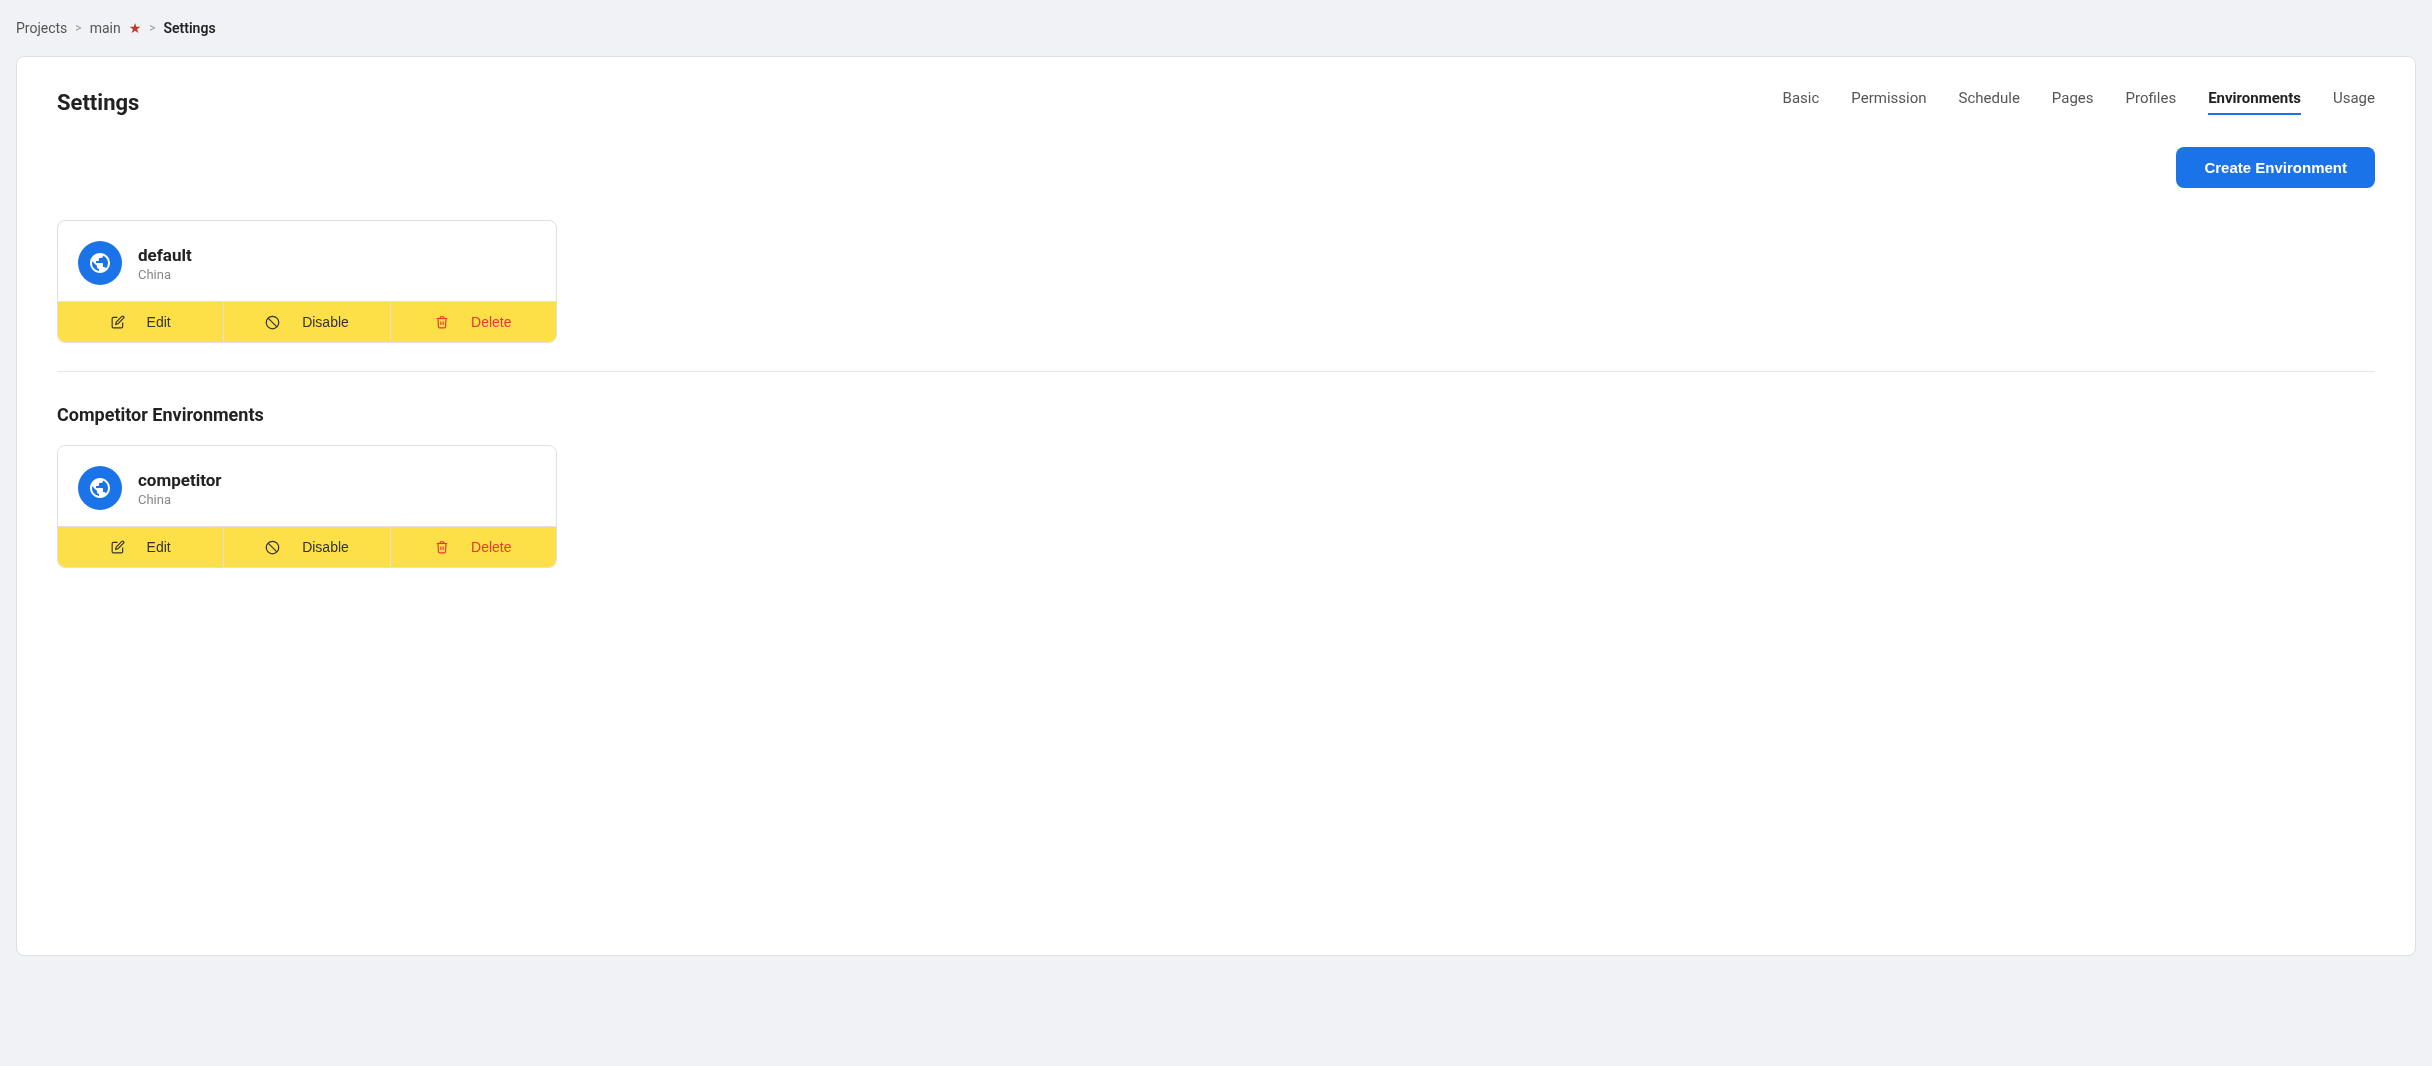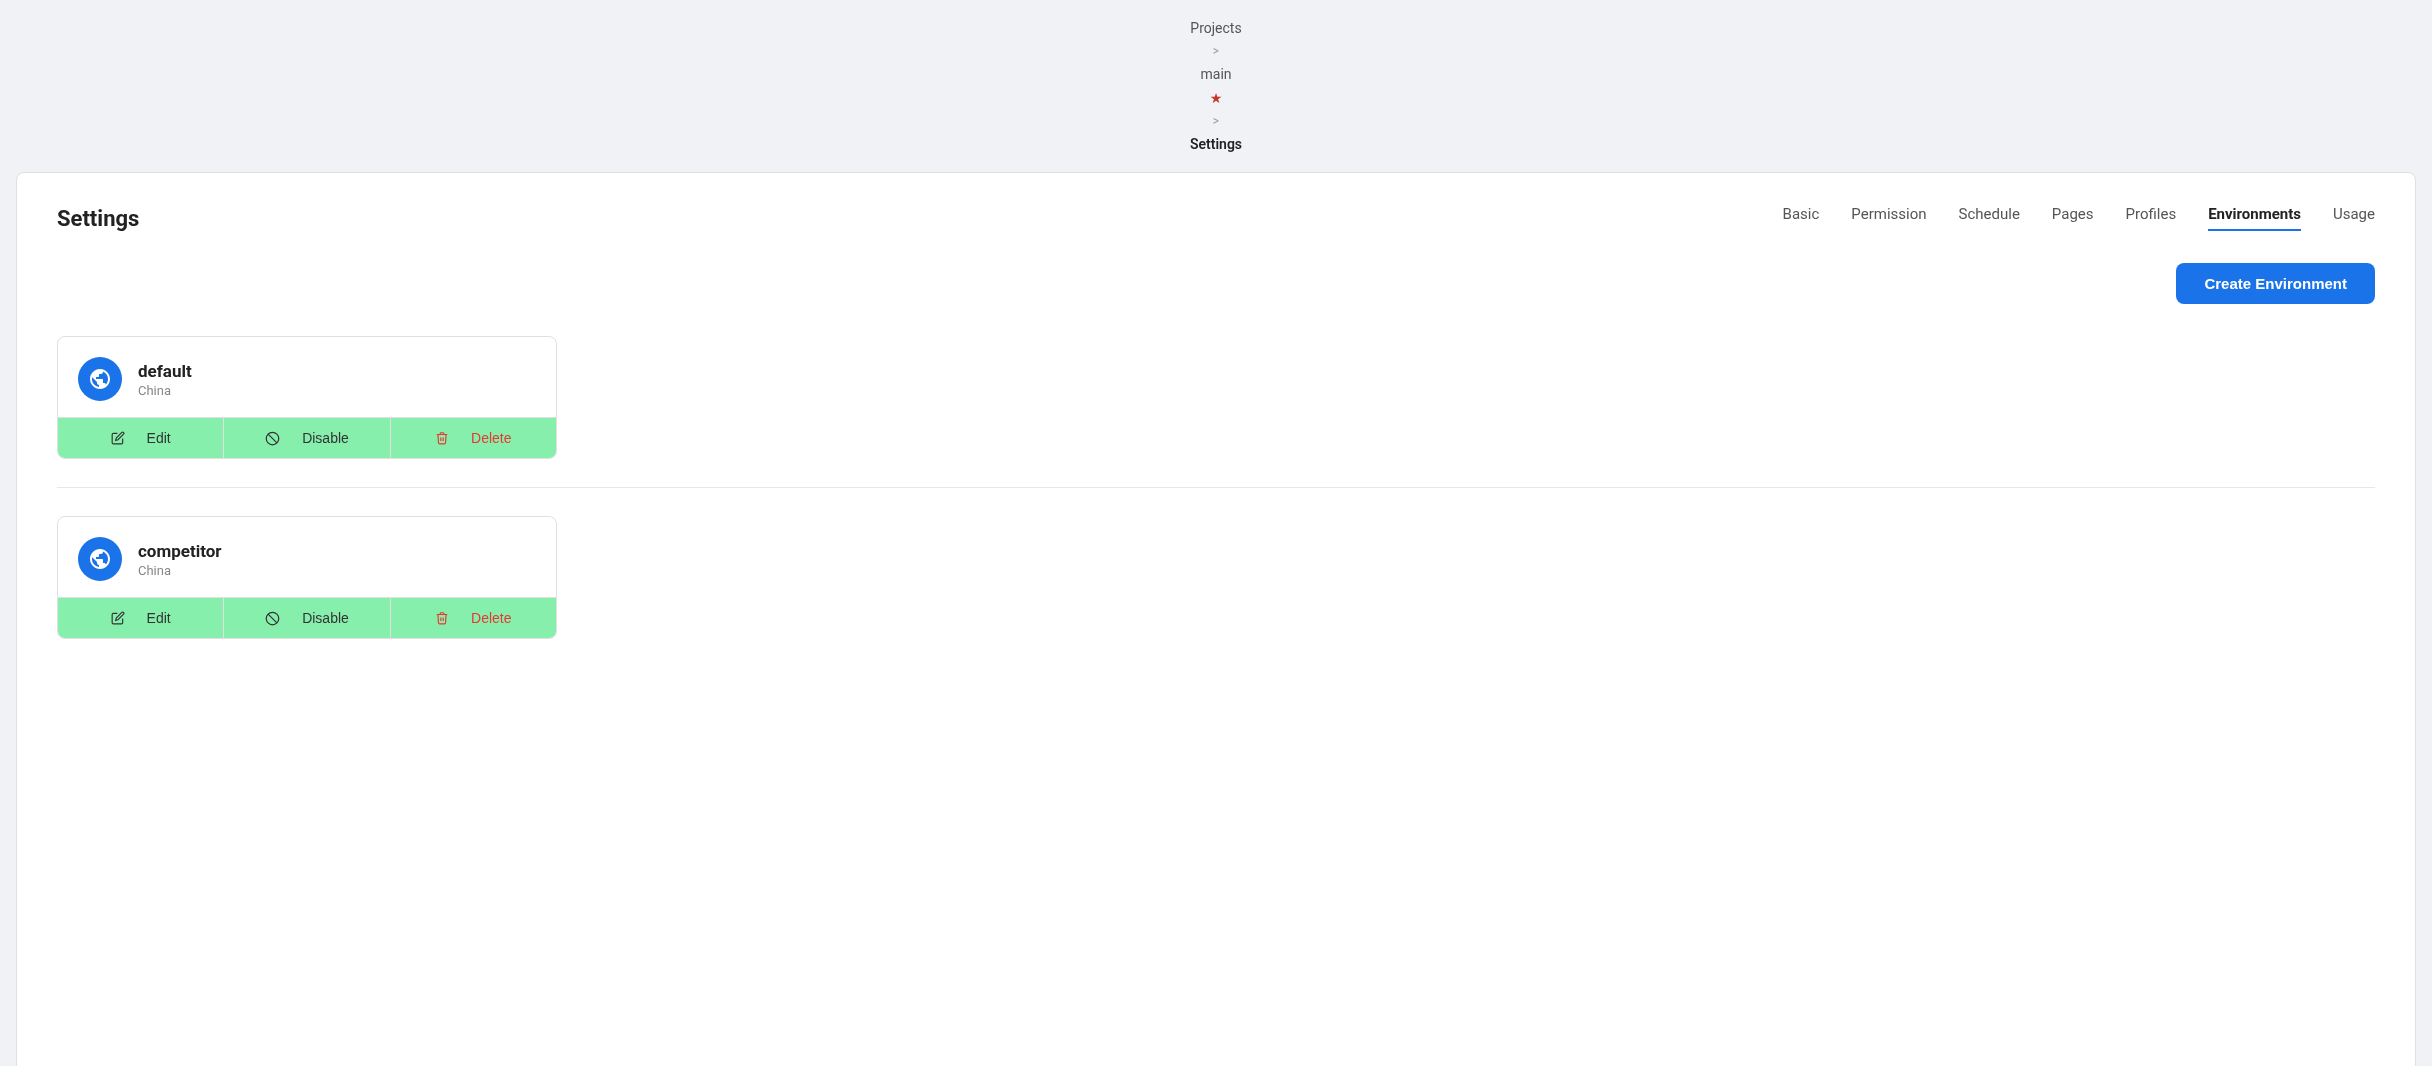--- a/index.html
+++ b/index.html
@@ -16,21 +16,20 @@
     }
 
     .breadcrumb {
       display: flex;
       align-items: center;
       gap: 8px;
       font-size: 14px;
       color: #555;
       margin-bottom: 16px;
       padding: 4px 0;
-      flex-direction: column;
     }
 
     .breadcrumb-link {
       color: #555;
       cursor: pointer;
     }
 
     .breadcrumb-separator {
       color: #999;
       font-size: 12px;
@@ -158,21 +157,21 @@
     .env-action-btn {
       flex: 1;
       display: flex;
       align-items: center;
       justify-content: center;
       gap: 22px;
       padding: 12px 0;
       font-size: 14px;
       color: #333;
       cursor: pointer;
-      background: #86efac;
+      background: #fde047;
       border: none;
       border-right: 1px solid #e0e0e0;
     }
 
     .env-action-btn:last-child {
       border-right: none;
     }
 
     .env-action-btn.delete {
       color: #e53935;
@@ -259,20 +258,21 @@
           <path d="M14 11v6"></path>
           <path d="M9 6V4a1 1 0 0 1 1-1h4a1 1 0 0 1 1 1v2"></path>
         </svg>
         <span>Delete</span>
       </button>
     </div>
   </div>
 
   <hr class="divider">
 
+  <div class="section-heading">Competitor Environments</div>
 
   <div class="env-card">
     <div class="env-card-top">
       <div class="env-icon">
         <svg viewBox="0 0 24 24" xmlns="http://www.w3.org/2000/svg">
           <path d="M12 2C6.48 2 2 6.48 2 12s4.48 10 10 10 10-4.48 10-10S17.52 2 12 2zm-1 17.93c-3.95-.49-7-3.85-7-7.93 0-.62.08-1.21.21-1.79L9 15v1c0 1.1.9 2 2 2v1.93zm6.9-2.54c-.26-.81-1-1.39-1.9-1.39h-1v-3c0-.55-.45-1-1-1H8v-2h2c.55 0 1-.45 1-1V7h2c1.1 0 2-.9 2-2v-.41c2.93 1.19 5 4.06 5 7.41 0 2.08-.8 3.97-2.1 5.39z" fill="#fff"></path>
         </svg>
       </div>
       <div class="env-info">
         <div class="env-name">competitor</div>

